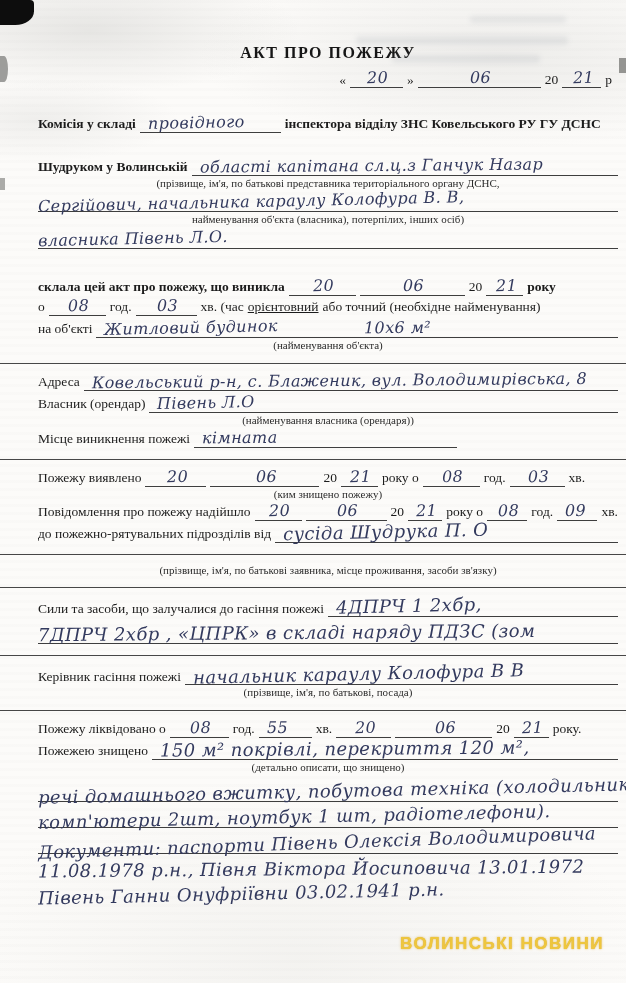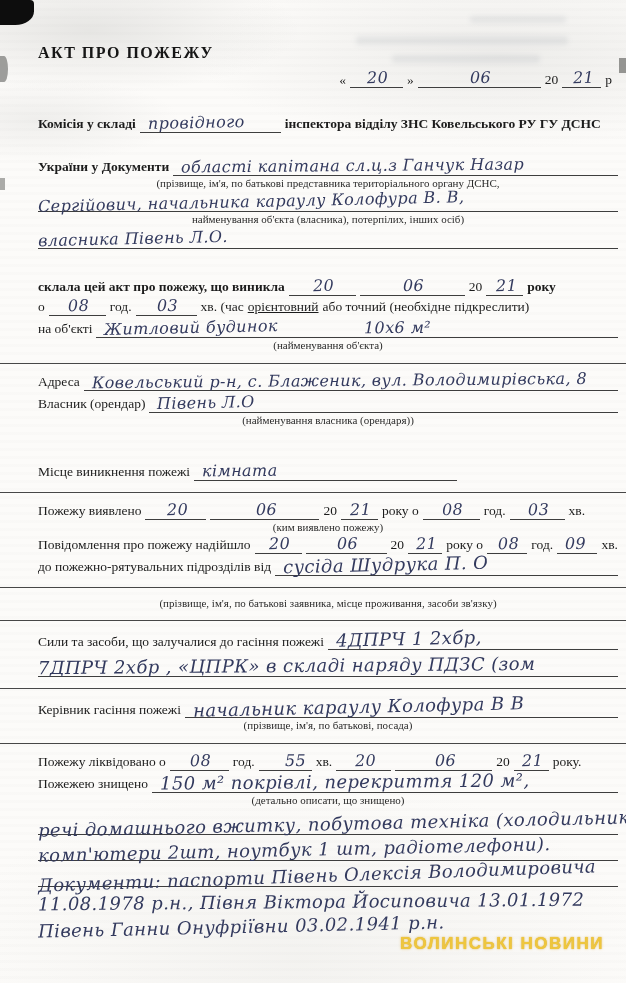--- a/index.html
+++ b/index.html
@@ -9,21 +9,21 @@
     background:
       radial-gradient(ellipse 300px 90px at 90px 30px, rgba(175,175,172,.28), transparent 70%),
       radial-gradient(ellipse 420px 130px at 500px 55px, rgba(185,185,182,.22), transparent 72%),
       radial-gradient(ellipse 200px 60px at 40px 120px, rgba(180,180,178,.18), transparent 70%),
       radial-gradient(ellipse 500px 260px at 300px 960px, rgba(198,198,192,.16), transparent 70%),
       repeating-linear-gradient(180deg, rgba(90,90,90,.015) 0 3px, rgba(255,255,255,0) 3px 8px),
       #fcfbf9;
     color:#1e1e1e;
   }
   .content{padding:44px 8px 0 38px;}
-  .title{font-size:16px;font-weight:bold;letter-spacing:1.5px;text-align:left;color:#161616;}
+  .title{font-size:16px;font-weight:bold;letter-spacing:1.5px;text-align:center;color:#161616;}
   .prow{display:flex;align-items:flex-end;gap:4px;font-size:13.5px;line-height:1.25;white-space:nowrap;}
   .lbl{color:#1c1c1c;}
   .bold{font-weight:bold;margin-top:24px;}
   .field{border-bottom:1px solid #3e3e3e;display:flex;align-items:flex-end;padding:0 5px 0 8px;min-height:16px;}
   .grow{flex:1 1 auto;}
   .caption{font-size:11px;color:#2b2b2b;text-align:center;line-height:1.15;margin:1px 0 2px 0;}
   .rule{border-top:1.7px solid #474747;height:0;margin:11px 0 9px -38px;width:664px;}
   .hw{font-family:"DejaVu Serif",serif;font-style:italic;color:#333a5e;font-size:16px;line-height:1;letter-spacing:.4px;white-space:nowrap;padding-bottom:1px;}
   .hw.big{font-size:18px;}
   .t1{transform:rotate(-1.3deg);} .t2{transform:rotate(-.5deg);} .t3{transform:rotate(-2deg);}
@@ -83,21 +83,21 @@
 
     <div class="prow mt4">
       <span class="lbl bold">Комісія у складі</span>
       <span class="field" style="width:128px;">
         <span class="hw t1">провідного</span>
       </span>
       <span class="lbl bold">інспектора відділу ЗНС Ковельського РУ ГУ ДСНС</span>
     </div>
 
     <div class="prow mt2">
-      <span class="lbl bold">України у Документи</span>
+      <span class="lbl bold">Шудруком у Волинській</span>
       <span class="field grow">
         <span class="hw t2">області капітана сл.ц.з Ганчук Назар</span>
       </span>
     </div>
 
     <div class="caption">(прізвище, ім'я, по батькові представника територіального органу ДСНС,</div>
 
     <div class="hwline">
       <span class="hw t1">Сергійович, начальника караулу Колофура В. В,</span>
     </div>
@@ -127,21 +127,21 @@
       <span class="lbl">о</span>
       <span class="field" style="width:44px;justify-content:center;">
         <span class="hw t1">08</span>
       </span>
       <span class="lbl">год.</span>
       <span class="field" style="width:48px;justify-content:center;">
         <span class="hw t2">03</span>
       </span>
       <span class="lbl">хв. (час</span>
       <span class="lbl u">орієнтовний</span>
-      <span class="lbl">або точний (необхідне підкреслити)</span>
+      <span class="lbl">або точний (необхідне найменування)</span>
     </div>
 
     <div class="prow mt4">
       <span class="lbl">на об'єкті</span>
       <span class="field grow">
         <span class="hw t1">Житловий будинок</span>
         <span class="hw t2" style="margin-left:86px;">10х6 м²</span>
       </span>
     </div>
     <div class="caption">(найменування об'єкта)</div>
@@ -158,21 +158,21 @@
     <div class="prow mt4">
       <span class="lbl">Власник (орендар)</span>
       <span class="field grow">
         <span class="hw t1">Півень Л.О</span>
       </span>
     </div>
     <div class="caption">(найменування власника (орендаря))</div>
 
     <div class="prow mt4">
       <span class="lbl">Місце виникнення пожежі</span>
-      <span class="field" style="width:250px;margin-top:33px;">
+      <span class="field" style="width:250px;">
         <span class="hw t2">кімната</span>
       </span>
     </div>
 
     <div class="rule"></div>
 
     <div class="prow">
       <span class="lbl">Пожежу виявлено</span>
       <span class="field" style="width:48px;justify-content:center;">
         <span class="hw t1">20</span>
@@ -188,21 +188,21 @@
       <span class="field" style="width:44px;justify-content:center;">
         <span class="hw t3">08</span>
       </span>
       <span class="lbl">год.</span>
       <span class="field" style="width:42px;justify-content:center;">
         <span class="hw t1">03</span>
       </span>
       <span class="lbl">хв.</span>
     </div>
 
-    <div class="caption">(ким виявлено пожежу)</div>
+    <div class="caption">(ким знищено пожежу)</div>
 
     <div class="prow mt2">
       <span class="lbl">Повідомлення про пожежу надійшло</span>
       <span class="field" style="width:38px;justify-content:center;">
         <span class="hw t1">20</span>
       </span>
       <span class="field" style="width:74px;justify-content:center;">
         <span class="hw t2">06</span>
       </span>
       <span class="lbl">20</span>
@@ -252,21 +252,21 @@
     <div class="caption">(прізвище, ім'я, по батькові, посада)</div>
 
     <div class="rule"></div>
 
     <div class="prow">
       <span class="lbl">Пожежу ліквідовано о</span>
       <span class="field" style="width:46px;justify-content:center;">
         <span class="hw t1">08</span>
       </span>
       <span class="lbl">год.</span>
-      <span class="field" style="width:40px;justify-content:flex-end;">
+      <span class="field" style="width:40px;justify-content:flex-start;">
         <span class="hw t2">55</span>
       </span>
       <span class="lbl">хв.</span>
       <span class="field" style="width:42px;justify-content:center;">
         <span class="hw t3">20</span>
       </span>
       <span class="field" style="width:84px;justify-content:center;">
         <span class="hw t2">06</span>
       </span>
       <span class="lbl">20</span>

